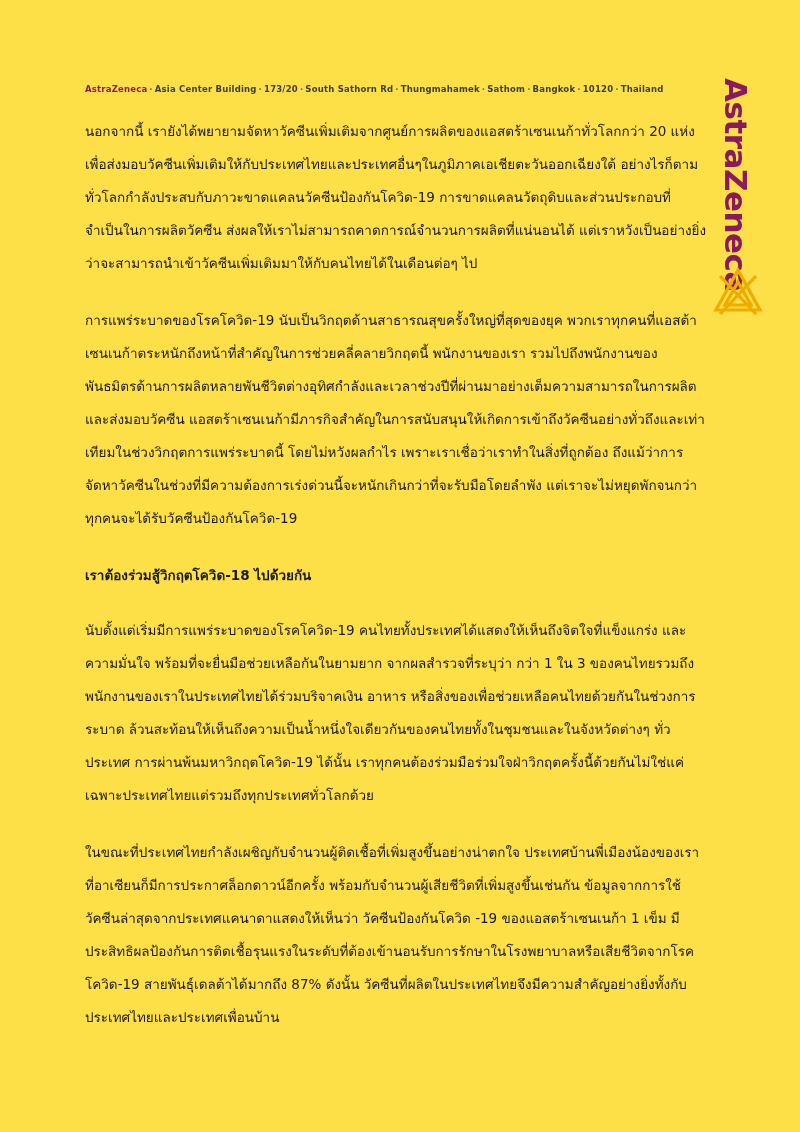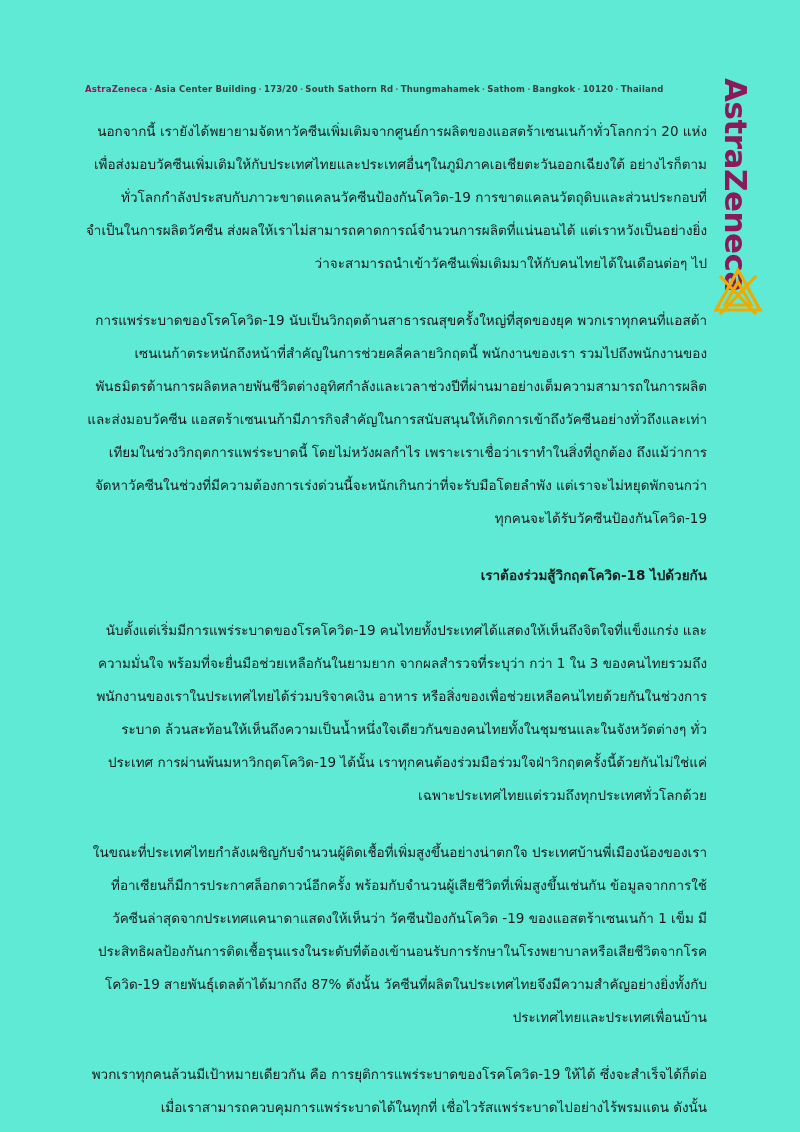--- a/index.html
+++ b/index.html
@@ -7,21 +7,21 @@
     padding: 0;
     background: #ffffff;
   }
   body {
     font-family: "DejaVu Sans", "Liberation Sans", sans-serif;
   }
   .page {
     position: relative;
     width: 800px;
     height: 1132px;
-    background: #5eead4;
+    background: #fde047;
     overflow: hidden;
   }
 
   
   .header-line {
     position: absolute;
     left: 85px;
     top: 84px;
     width: 560px;
     font-size: 8.5px;
@@ -77,21 +77,21 @@
     left: 85px;
     top: 115px;
     width: 622px;
   }
   p.para {
     margin: 0 0 24px 0;
     font-family: "DejaVu Sans", "Liberation Sans", sans-serif;
     font-size: 13.5px;
     line-height: 33px;
     color: #1a1a1a;
-    text-align: right;
+    text-align: left;
     word-break: break-word;
   }
   p.para.heading {
     font-weight: bold;
     margin-bottom: 22px;
   }
   p.para.last {
     margin-bottom: 0;
   }
 </style>
@@ -117,16 +117,15 @@
       </svg>
     </div>
   </div>
 
   <div class="content">
     <p class="para">นอกจากนี้ เรายังได้พยายามจัดหาวัคซีนเพิ่มเติมจากศูนย์การผลิตของแอสตร้าเซนเนก้าทั่วโลกกว่า 20 แห่ง เพื่อส่งมอบวัคซีนเพิ่มเติมให้กับประเทศไทยและประเทศอื่นๆในภูมิภาคเอเชียตะวันออกเฉียงใต้ อย่างไรก็ตาม ทั่วโลกกำลังประสบกับภาวะขาดแคลนวัคซีนป้องกันโควิด-19 การขาดแคลนวัตถุดิบและส่วนประกอบที่จำเป็นในการผลิตวัคซีน ส่งผลให้เราไม่สามารถคาดการณ์จำนวนการผลิตที่แน่นอนได้ แต่เราหวังเป็นอย่างยิ่งว่าจะสามารถนำเข้าวัคซีนเพิ่มเติมมาให้กับคนไทยได้ในเดือนต่อๆ ไป</p>
     <p class="para">การแพร่ระบาดของโรคโควิด-19 นับเป็นวิกฤตด้านสาธารณสุขครั้งใหญ่ที่สุดของยุค พวกเราทุกคนที่แอสต้าเซนเนก้าตระหนักถึงหน้าที่สำคัญในการช่วยคลี่คลายวิกฤตนี้ พนักงานของเรา รวมไปถึงพนักงานของพันธมิตรด้านการผลิตหลายพันชีวิตต่างอุทิศกำลังและเวลาช่วงปีที่ผ่านมาอย่างเต็มความสามารถในการผลิตและส่งมอบวัคซีน แอสตร้าเซนเนก้ามีภารกิจสำคัญในการสนับสนุนให้เกิดการเข้าถึงวัคซีนอย่างทั่วถึงและเท่าเทียมในช่วงวิกฤตการแพร่ระบาดนี้ โดยไม่หวังผลกำไร เพราะเราเชื่อว่าเราทำในสิ่งที่ถูกต้อง ถึงแม้ว่าการจัดหาวัคซีนในช่วงที่มีความต้องการเร่งด่วนนี้จะหนักเกินกว่าที่จะรับมือโดยลำพัง แต่เราจะไม่หยุดพักจนกว่าทุกคนจะได้รับวัคซีนป้องกันโควิด-19</p>
     <p class="para heading">เราต้องร่วมสู้วิกฤตโควิด-18 ไปด้วยกัน</p>
     <p class="para">นับตั้งแต่เริ่มมีการแพร่ระบาดของโรคโควิด-19 คนไทยทั้งประเทศได้แสดงให้เห็นถึงจิตใจที่แข็งแกร่ง และความมั่นใจ พร้อมที่จะยื่นมือช่วยเหลือกันในยามยาก จากผลสำรวจที่ระบุว่า กว่า 1 ใน 3 ของคนไทยรวมถึงพนักงานของเราในประเทศไทยได้ร่วมบริจาคเงิน อาหาร หรือสิ่งของเพื่อช่วยเหลือคนไทยด้วยกันในช่วงการระบาด ล้วนสะท้อนให้เห็นถึงความเป็นน้ำหนึ่งใจเดียวกันของคนไทยทั้งในชุมชนและในจังหวัดต่างๆ ทั่วประเทศ การผ่านพ้นมหาวิกฤตโควิด-19 ได้นั้น เราทุกคนต้องร่วมมือร่วมใจฝ่าวิกฤตครั้งนี้ด้วยกันไม่ใช่แค่เฉพาะประเทศไทยแต่รวมถึงทุกประเทศทั่วโลกด้วย</p>
     <p class="para">ในขณะที่ประเทศไทยกำลังเผชิญกับจำนวนผู้ติดเชื้อที่เพิ่มสูงขึ้นอย่างน่าตกใจ ประเทศบ้านพี่เมืองน้องของเราที่อาเซียนก็มีการประกาศล็อกดาวน์อีกครั้ง พร้อมกับจำนวนผู้เสียชีวิตที่เพิ่มสูงขึ้นเช่นกัน ข้อมูลจากการใช้วัคซีนล่าสุดจากประเทศแคนาดาแสดงให้เห็นว่า วัคซีนป้องกันโควิด -19 ของแอสตร้าเซนเนก้า 1 เข็ม มีประสิทธิผลป้องกันการติดเชื้อรุนแรงในระดับที่ต้องเข้านอนรับการรักษาในโรงพยาบาลหรือเสียชีวิตจากโรคโควิด-19 สายพันธุ์เดลต้าได้มากถึง 87% ดังนั้น วัคซีนที่ผลิตในประเทศไทยจึงมีความสำคัญอย่างยิ่งทั้งกับประเทศไทยและประเทศเพื่อนบ้าน</p>
-    <p class="para last">พวกเราทุกคนล้วนมีเป้าหมายเดียวกัน คือ การยุติการแพร่ระบาดของโรคโควิด-19 ให้ได้ ซึ่งจะสำเร็จได้ก็ต่อเมื่อเราสามารถควบคุมการแพร่ระบาดได้ในทุกที่ เชื่อไวรัสแพร่ระบาดไปอย่างไร้พรมแดน ดังนั้น</p>
   </div>
 
 </div>
 
 </body></html>

